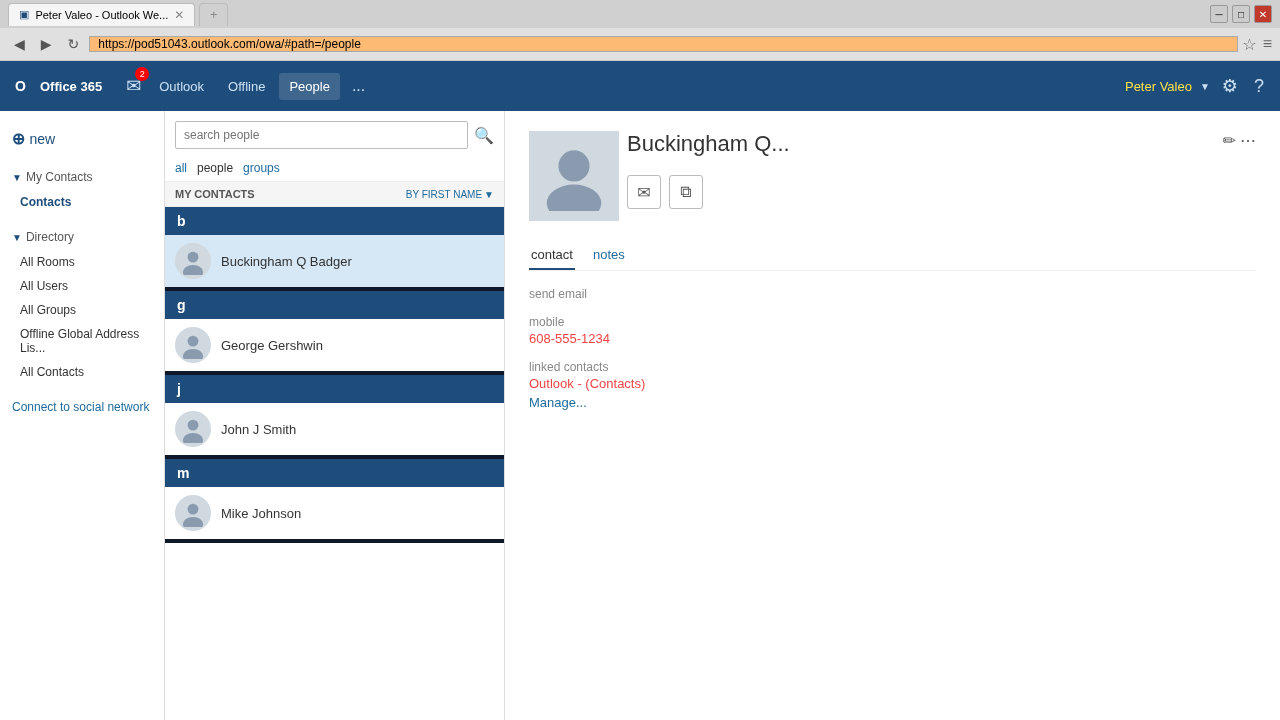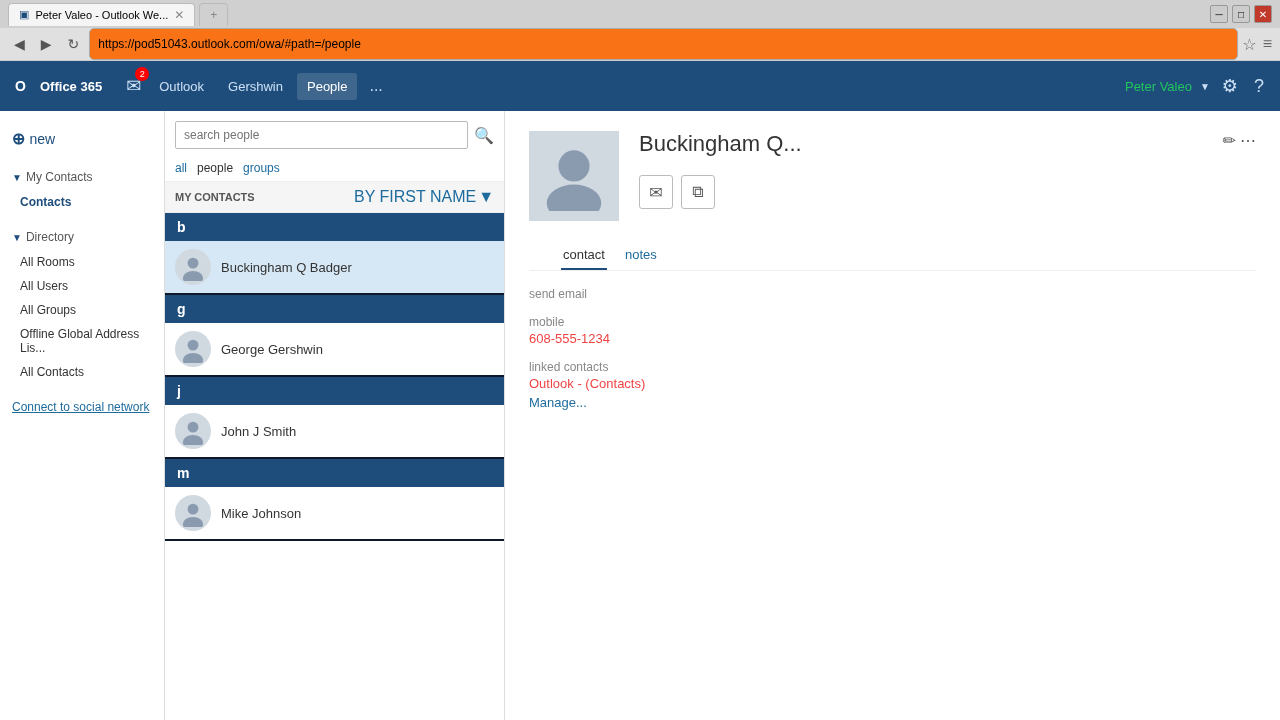--- a/index.html
+++ b/index.html
@@ -10,85 +10,85 @@
     .title-bar { background: #d0d0d0; display: flex; align-items: center; padding: 4px 8px; height: 28px; justify-content: space-between; }
     .title-bar-left { display: flex; align-items: center; gap: 4px; }
     .tab { background: #f5f5f5; border: 1px solid #bbb; border-bottom: none; padding: 4px 10px; font-size: 11px; display: flex; align-items: center; gap: 6px; border-radius: 4px 4px 0 0; }
     .tab-inactive { background: #d0d0d0; border: 1px solid #bbb; border-bottom: none; padding: 4px 10px; font-size: 11px; border-radius: 4px 4px 0 0; color: #666; }
     .window-controls { display: flex; gap: 4px; }
     .win-btn { width: 18px; height: 18px; border: 1px solid #999; border-radius: 2px; font-size: 10px; display: flex; align-items: center; justify-content: center; cursor: pointer; background: #ccc; }
     .win-btn.close { background: #c0392b; color: white; }
 
     .nav-bar { background: #e0e0e0; display: flex; align-items: center; padding: 4px 8px; gap: 4px; height: 32px; }
     .nav-btn { background: none; border: 1px solid transparent; border-radius: 3px; padding: 2px 5px; cursor: pointer; font-size: 14px; color: #555; }
-    .address-bar { flex: 1; height: 32px; border: 1px solid #aaa; border-radius: 5px; padding: 2px 8px; font-size: 12px; background: #f97316; }
+    .address-bar { flex: 1; height: 16px; border: 1px solid #aaa; border-radius: 0; padding: 2px 8px; font-size: 12px; background: #fdba74; }
     .nav-icons { display: flex; gap: 6px; align-items: center; font-size: 16px; color: #666; }
 
     
     .app-header { background: #1e4d7b; display: flex; align-items: center; padding: 0 12px; height: 50px; color: white; }
     .office-logo { display: flex; align-items: center; gap: 6px; font-size: 13px; font-weight: bold; color: white; margin-right: 20px; }
     .office-logo-icon { width: 22px; height: 22px; }
     .header-nav { display: flex; align-items: center; gap: 4px; flex: 1; }
     .header-nav-item { color: #cce0f5; font-size: 13px; padding: 6px 10px; cursor: pointer; border-radius: 3px; }
     .header-nav-item:hover, .header-nav-item.active { color: white; }
     .header-nav-item.active { background: rgba(255,255,255,0.15); }
     .header-more { color: #cce0f5; font-size: 16px; padding: 6px 8px; cursor: pointer; }
     .header-right { display: flex; align-items: center; gap: 8px; margin-left: auto; }
-    .user-name { color: #22c55e; font-size: 13px; cursor: pointer; }
+    .user-name { color: #fde047; font-size: 13px; cursor: pointer; }
     .header-icon-btn { cursor: pointer; padding: 4px; }
     .mail-badge { position: relative; }
     .badge { position: absolute; top: -4px; right: -4px; background: red; color: white; font-size: 9px; border-radius: 50%; width: 14px; height: 14px; display: flex; align-items: center; justify-content: center; }
 
     
     .main-layout { display: flex; height: calc(720px - 110px); background: white; }
 
     
     .sidebar { width: 165px; background: white; border-right: 1px solid #ddd; padding: 10px 0; overflow-y: auto; }
     .new-btn { display: flex; align-items: center; gap: 4px; padding: 8px 12px; color: #1e4d7b; font-size: 14px; cursor: pointer; }
     .new-btn-icon { font-size: 16px; color: #1e4d7b; font-weight: bold; }
     .sidebar-section { margin-top: 8px; }
     .sidebar-group-header { padding: 6px 12px; font-size: 12px; color: #555; cursor: pointer; display: flex; align-items: center; gap: 4px; }
     .sidebar-item { padding: 5px 12px 5px 20px; font-size: 12px; color: #333; cursor: pointer; }
     .sidebar-item.active { color: #1e4d7b; font-weight: bold; }
     .sidebar-dir-header { padding: 6px 12px; font-size: 12px; color: #555; cursor: pointer; display: flex; align-items: center; gap: 4px; margin-top: 10px; }
-    .connect-link { padding: 16px 12px; font-size: 12px; color: #1e6b9e; cursor: pointer; text-decoration: underline; }
+    .connect-link { padding: 16px 12px; font-size: 12px; color: #1e6b9e; cursor: pointer; }
 
     
     .contact-list-panel { width: 340px; border-right: 1px solid #ddd; display: flex; flex-direction: column; }
     .search-bar { padding: 10px 10px 6px; display: flex; align-items: center; gap: 6px; }
     .search-input { flex: 1; height: 28px; border: 1px solid #bbb; border-radius: 2px; padding: 4px 8px; font-size: 12px; }
     .search-btn { background: none; border: none; cursor: pointer; font-size: 16px; color: #555; }
     .filter-tabs { padding: 4px 10px; display: flex; gap: 10px; }
     .filter-tab { font-size: 12px; color: #1e6b9e; cursor: pointer; padding: 2px 0; }
     .filter-tab.active { color: #333; font-weight: normal; text-decoration: none; }
     .contacts-header { padding: 6px 10px; display: flex; justify-content: space-between; align-items: center; background: #f5f5f5; border-top: 1px solid #eee; border-bottom: 1px solid #eee; }
     .contacts-header-label { font-size: 11px; color: #555; font-weight: bold; text-transform: uppercase; }
-    .sort-btn { font-size: 16px; color: #1e6b9e; cursor: pointer; display: flex; align-items: center; gap: 2px; }
+    .sort-btn { font-size: 10px; color: #1e6b9e; cursor: pointer; display: flex; align-items: center; gap: 2px; }
     .contact-list { flex: 1; overflow-y: auto; }
     .letter-group { background: #1e4d7b; color: white; font-size: 14px; font-weight: bold; padding: 6px 12px; }
-    .contact-item { display: flex; align-items: center; gap: 10px; padding: 8px 10px; cursor: pointer; border-bottom: 2px solid #0f172a; }
+    .contact-item { display: flex; align-items: center; gap: 10px; padding: 8px 10px; cursor: pointer; border-bottom: 4px solid #0f172a; }
     .contact-item.selected { background: #d6e8f5; }
     .contact-avatar { width: 36px; height: 36px; border-radius: 50%; background: #d0d8e0; display: flex; align-items: center; justify-content: center; flex-shrink: 0; }
     .contact-avatar svg { width: 28px; height: 28px; }
     .contact-name { font-size: 13px; color: #333; }
 
     
     .detail-panel { flex: 1; padding: 20px 24px; overflow-y: auto; }
-    .detail-header { display: flex; align-items: flex-start; gap: 20px; margin-bottom: 20px; }
+    .detail-header { display: flex; align-items: flex-start; gap: 8px; margin-bottom: 20px; }
     .detail-avatar { width: 90px; height: 90px; background: #d0d8e0; border-radius: 0; display: flex; align-items: center; justify-content: center; flex-shrink: 0; }
     .detail-avatar svg { width: 70px; height: 70px; }
     .detail-name { font-size: 22px; color: #333; font-weight: normal; margin-bottom: 10px; }
     .detail-actions { display: flex; gap: 8px; margin-top: 8px; }
     .detail-action-btn { width: 34px; height: 34px; border: 1px solid #bbb; border-radius: 3px; background: white; display: flex; align-items: center; justify-content: center; cursor: pointer; font-size: 16px; color: #555; }
     .detail-edit-btn { background: none; border: none; font-size: 16px; color: #555; cursor: pointer; margin-left: auto; }
     .detail-more-btn { background: none; border: none; font-size: 16px; color: #555; cursor: pointer; }
     .detail-header-actions { display: flex; gap: 4px; }
     .detail-tabs { display: flex; gap: 16px; border-bottom: 1px solid #eee; margin-bottom: 16px; }
     .detail-tab { font-size: 13px; padding: 6px 2px; cursor: pointer; color: #1e6b9e; border-bottom: 2px solid transparent; }
-    .detail-tab.active { color: #333; border-bottom: 2px solid #1e4d7b; margin-left: 32px; }
+    .detail-tab.active { color: #333; border-bottom: 2px solid #1e4d7b; }
     .detail-field { margin-bottom: 14px; }
     .detail-field-label { font-size: 12px; color: #888; margin-bottom: 2px; }
     .detail-field-value { font-size: 13px; color: #ef4444; }
     .detail-field-link { font-size: 13px; color: #1e6b9e; cursor: pointer; }
     .detail-field-manage { font-size: 13px; color: #1e6b9e; cursor: pointer; margin-top: 4px; display: block; }
   </style>
 </head>
 <body>
 
 <div class="browser-chrome">
@@ -128,21 +128,21 @@
       <text x="3" y="16" font-size="14" fill="white" font-weight="bold">O</text>
     </svg>
     <span>Office 365</span>
   </div>
   <div class="header-nav">
     <div class="mail-badge header-icon-btn">
       <span style="font-size:18px; color:#cce0f5;">✉</span>
       <span class="badge">2</span>
     </div>
     <div class="header-nav-item">Outlook</div>
-    <div class="header-nav-item">Gershwin</div>
+    <div class="header-nav-item">Offline</div>
     <div class="header-nav-item active">People</div>
     <div class="header-more">...</div>
   </div>
   <div class="header-right">
     <span class="user-name">Peter Valeo</span>
     <span style="color:#cce0f5; font-size:10px;">▼</span>
     <span class="header-icon-btn" style="font-size:18px; color:#cce0f5;">⚙</span>
     <span class="header-icon-btn" style="font-size:18px; color:#cce0f5;">?</span>
   </div>
 </div>

